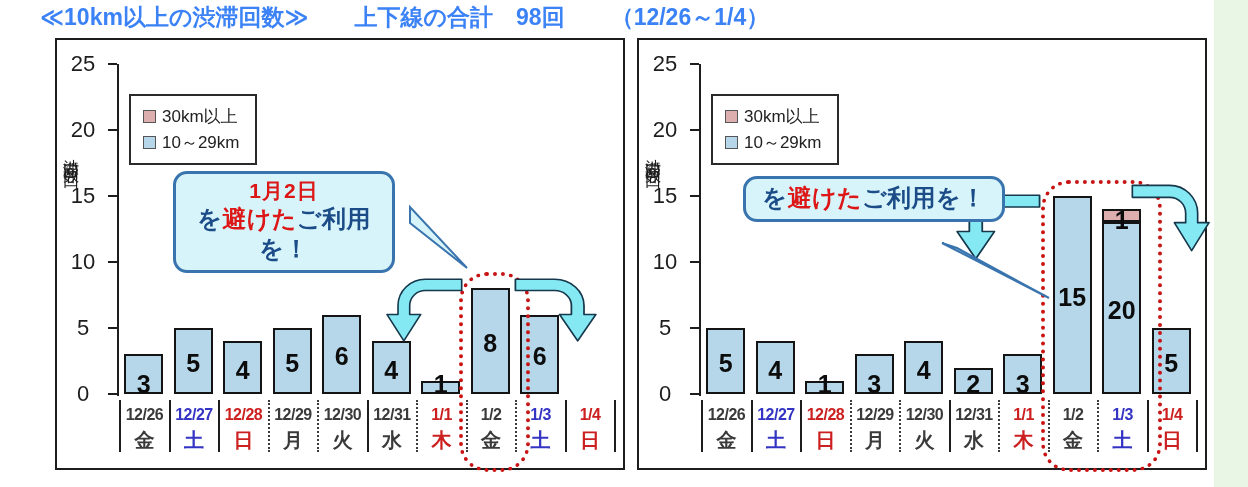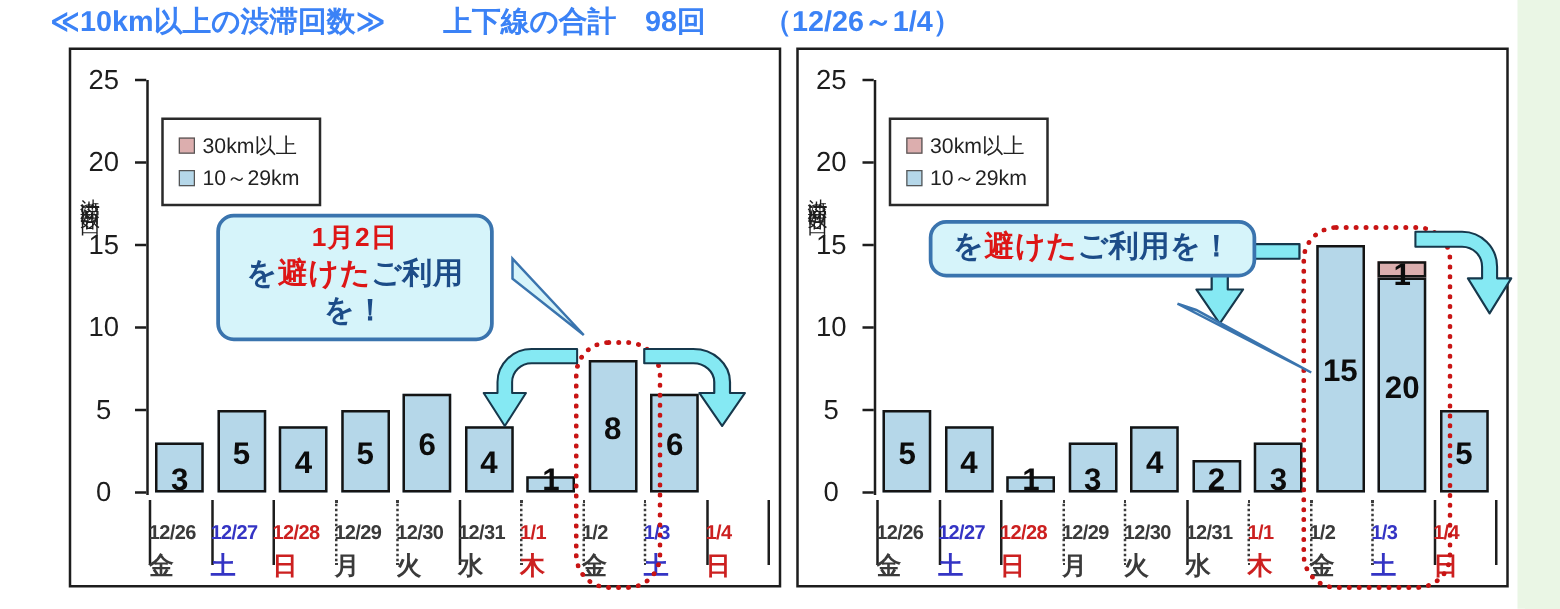--- a/index.html
+++ b/index.html
@@ -22,21 +22,21 @@
   .ytickmark{position:absolute;left:51px;width:9px;height:2px;background:#1d1d1d;}
   .plot{position:absolute;left:62px;top:24px;width:498px;height:330px;}
   .bar{position:absolute;box-sizing:border-box;border:2px solid #141414;}
   .blue{background:#b5d7e9;}
   .pink{background:#dcaeae;}
   .bar-label{position:absolute;width:49.5px;text-align:center;font-size:25px;font-weight:bold;color:#0c0c0c;line-height:1;z-index:2;}
   .xlabels{position:absolute;left:62px;top:358px;width:500px;height:58px;}
   .xsep{position:absolute;top:2px;height:52px;width:0;}
   .xsep.solid{border-left:2.5px solid #1d1d1d;}
   .xsep.dotted{border-left:2.5px dotted #3c3c3c;}
-  .xday-block{position:absolute;top:20px;width:51px;text-align:left;font-weight:bold;}
+  .xday-block{position:absolute;top:8px;width:51px;text-align:center;font-weight:bold;}
   .xdate{font-size:16px;letter-spacing:-0.5px;white-space:nowrap;}
   .xwd{font-size:20px;margin-top:3px;}
   .highlight{position:absolute;border:4.5px dotted #c81414;border-radius:28px;z-index:3;}
   .bubble{position:absolute;z-index:6;background:#d6f4fa;border:3px solid #3a74ae;border-radius:14px;padding:4px 8px 6px;text-align:center;box-sizing:border-box;}
   .bubble .l1{font-size:21px;font-weight:bold;color:#dd1616;letter-spacing:1px;line-height:1.25;}
   .bubble .l2{font-size:24px;font-weight:bold;color:#1c4c88;letter-spacing:0.5px;line-height:1.25;}
   .bubble .l2 .red{color:#dd1616;}
   .pointer{position:absolute;z-index:5;overflow:visible;}
   .pointer polygon{fill:#d6f4fa;stroke:#3a74ae;stroke-width:2;}
   .arrow{position:absolute;z-index:4;overflow:visible;}

